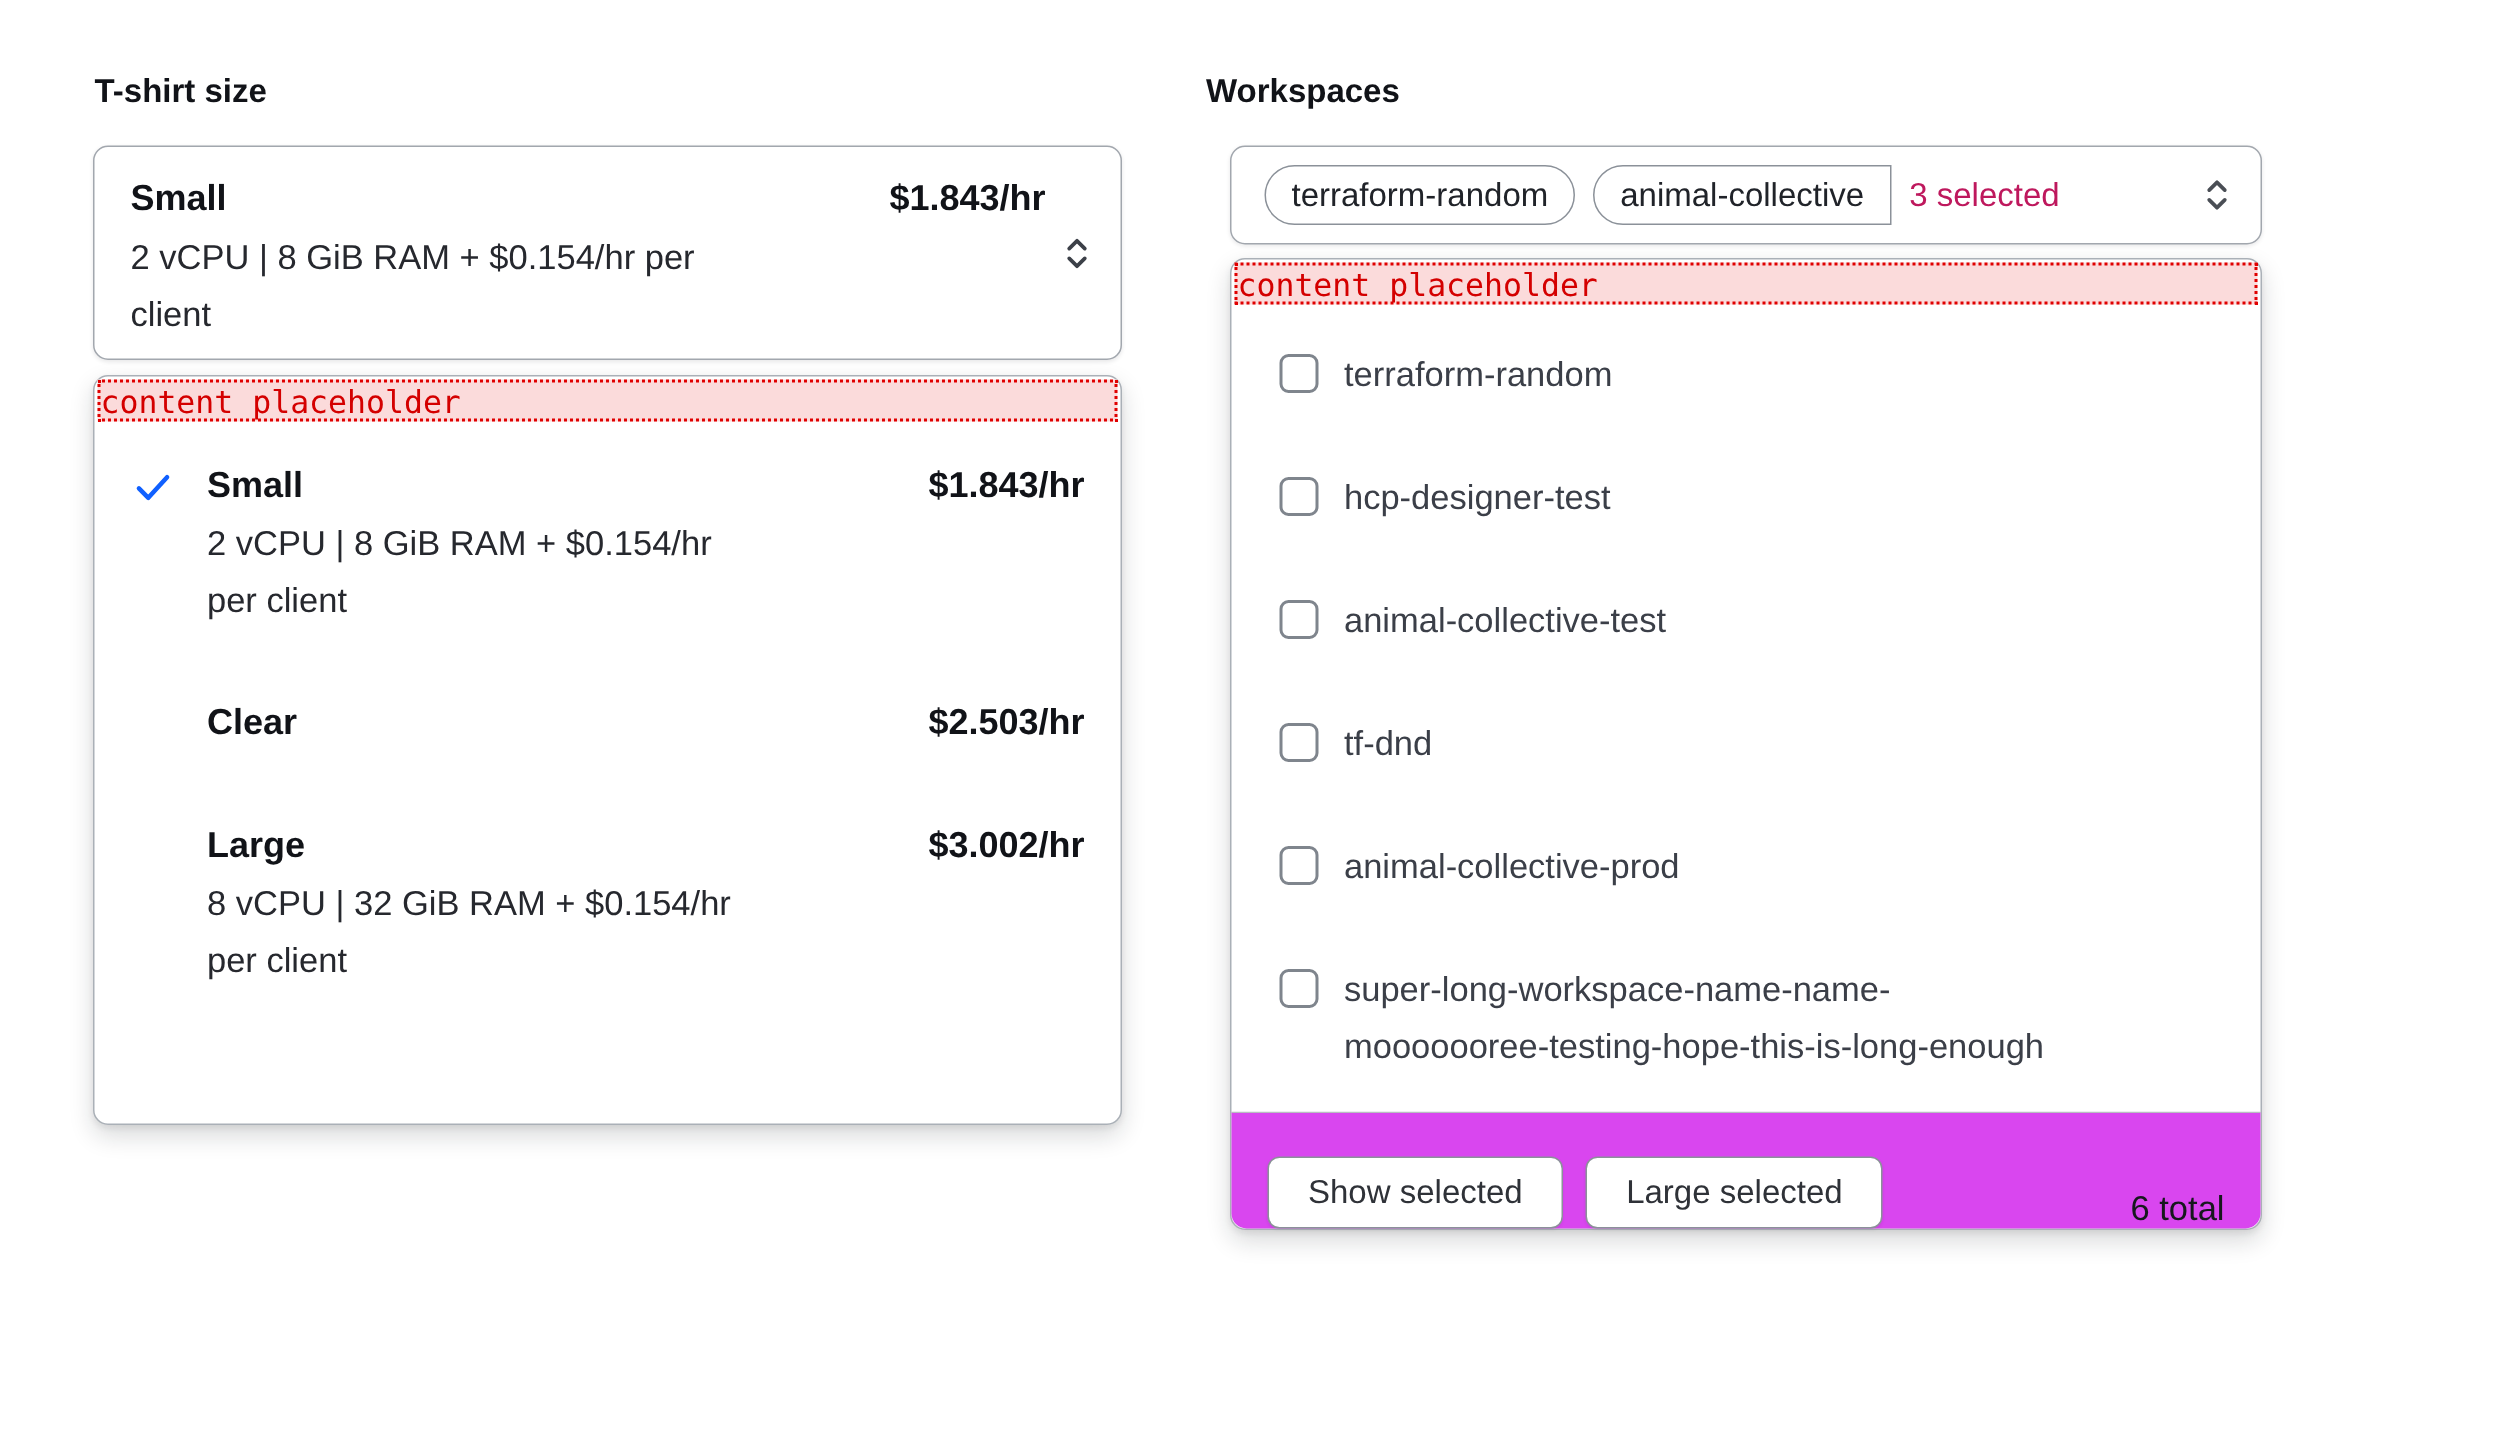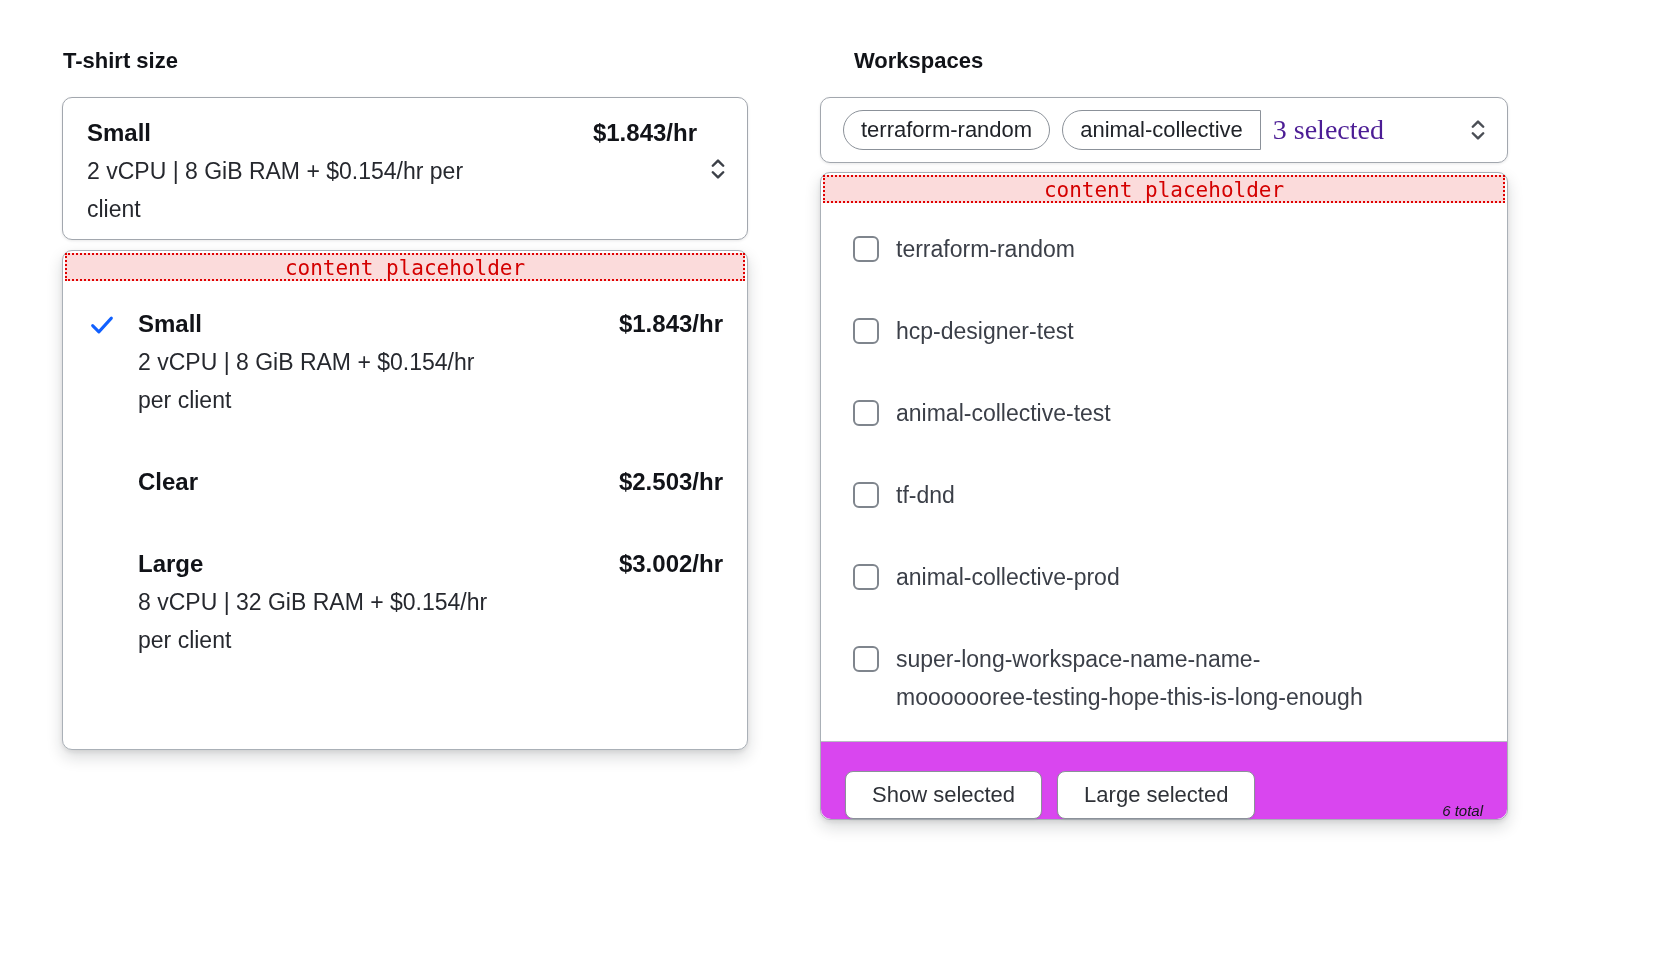--- a/index.html
+++ b/index.html
@@ -2,27 +2,27 @@
 <html><head>
 <meta charset="utf-8">
 <style>
   html,body{margin:0;padding:0;background:#ffffff;}
   *{box-sizing:border-box;}
   body{font-family:"Liberation Sans","DejaVu Sans",sans-serif;color:#16181d;}
   .stage{position:relative;width:1672px;height:964px;background:#fff;overflow:hidden;}
 
   .field-label{position:absolute;top:48px;font-size:22px;font-weight:700;color:#111318;}
   #tshirt-label{left:63px;}
-  #ws-label{left:854px;}
+  #ws-label{left:804px;}
 
   
   .box{background:#fff;border:1px solid #a2a7ae;border-radius:10px;}
   .panel{position:absolute;background:#fff;border:1px solid #aab0b7;border-radius:10px;
          box-shadow:0 7px 16px rgba(20,22,28,.16), 0 2px 4px rgba(20,22,28,.08);}
-  .placeholder-banner{margin:2px;height:28px;line-height:26px;text-align:center;
+  .placeholder-banner{margin:2px;height:28px;line-height:26px;
          background:#fbdbdb;border:2px dotted #e00000;color:#d40000;
          font-family:"DejaVu Sans Mono","Liberation Mono",monospace;font-size:21px;}
 
   
   .tshirt-trigger{position:absolute;left:62px;top:97px;width:686px;height:143px;
          padding:16px 24px;cursor:pointer;box-shadow:0 1px 3px rgba(20,22,28,.10);}
   .trigger-title{font-size:24px;font-weight:700;color:#111318;line-height:38px;}
   .trigger-price{position:absolute;top:16px;right:50px;font-size:24px;font-weight:700;color:#111318;line-height:38px;}
   .trigger-desc{font-size:23px;color:#26282e;line-height:38px;max-width:400px;}
   .chev{position:absolute;right:18px;top:50%;transform:translateY(-50%);color:#3c4048;display:flex;}
@@ -38,37 +38,37 @@
   .opt-desc{font-size:23px;color:#26282e;line-height:38px;max-width:358px;}
 
   
   .ws-trigger{position:absolute;left:820px;top:97px;width:688px;height:66px;
          display:flex;align-items:center;padding:0 56px 0 22px;cursor:pointer;
          box-shadow:0 1px 3px rgba(20,22,28,.10);}
   .pill{display:inline-block;border:1px solid #8b9199;border-radius:21px;
          padding:5px 17px;font-size:22px;color:#202329;line-height:28px;
          white-space:nowrap;margin-right:12px;background:#fff;}
   .pill--clipped{max-width:217px;overflow:hidden;border-radius:21px 0 0 21px;}
-  .ws-count{font-size:28px;color:#4c1d95;white-space:nowrap;font-family:Liberation Serif, serif;}
+  .ws-count{font-size:22px;color:#be185d;white-space:nowrap;}
   .ws-trigger .chev{color:#4a4e55;}
 
   .ws-panel{left:820px;top:172px;width:688px;height:648px;display:flex;flex-direction:column;}
   .ws-list{padding:25px 24px 25px 32px;flex:1;}
   .ws-row{display:flex;align-items:flex-start;margin-bottom:44px;cursor:pointer;}
   .ws-row:last-child{margin-bottom:0;}
   .checkbox{flex:0 0 26px;width:26px;height:26px;margin-top:6px;margin-right:17px;
          border:2px solid #7f858d;border-radius:6px;background:#fff;cursor:pointer;}
   .ws-name{font-size:23px;color:#3b3f48;line-height:38px;max-width:490px;}
 
   .ws-footer{border-top:1px solid #b9bcc2;background:#d946ef;border-radius:0 0 10px 10px;
          height:79px;display:flex;align-items:flex-end;padding:0 24px;}
   .ws-btn{font-family:inherit;font-size:22px;color:#2f3238;background:#fff;
          border:1px solid #8b9199;border-radius:8px;height:48px;padding:0 26px;
          margin-right:15px;cursor:pointer;box-shadow:0 1px 2px rgba(20,22,28,.08);}
-  .ws-total{margin-left:auto;font-size:15px;color:#16181d;font-style:italic;}
+  .ws-total{margin-left:auto;font-size:23px;color:#16181d;}
 
   .check-svg{display:block;}
 </style>
 </head>
 <body>
 
 <div class="stage">
 
   <div class="field-label" id="tshirt-label">T-shirt size</div>
 

